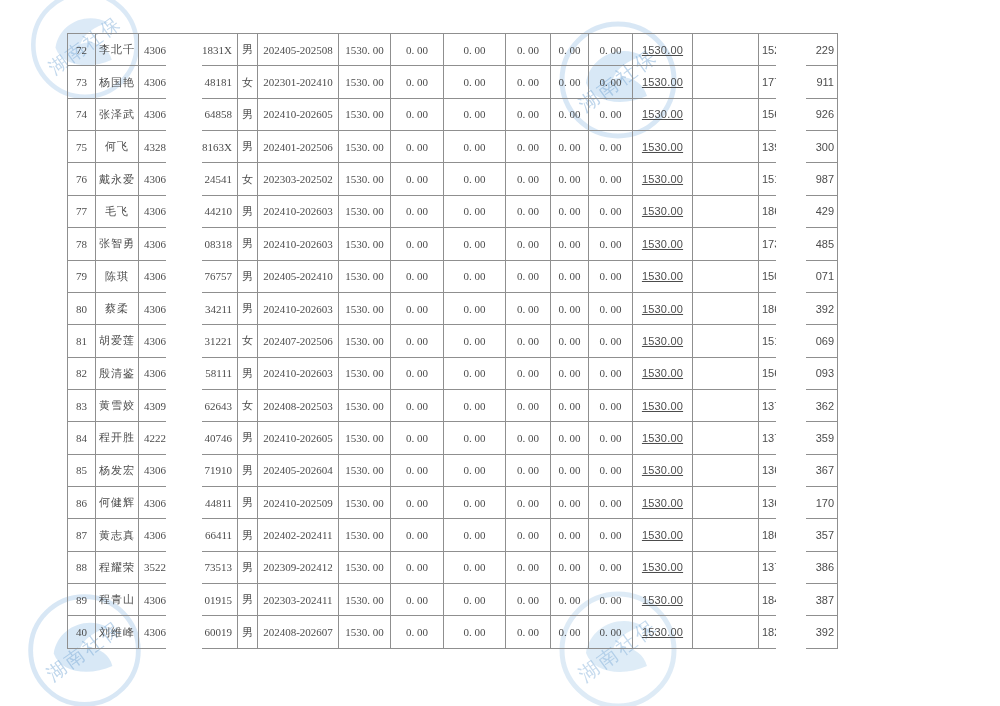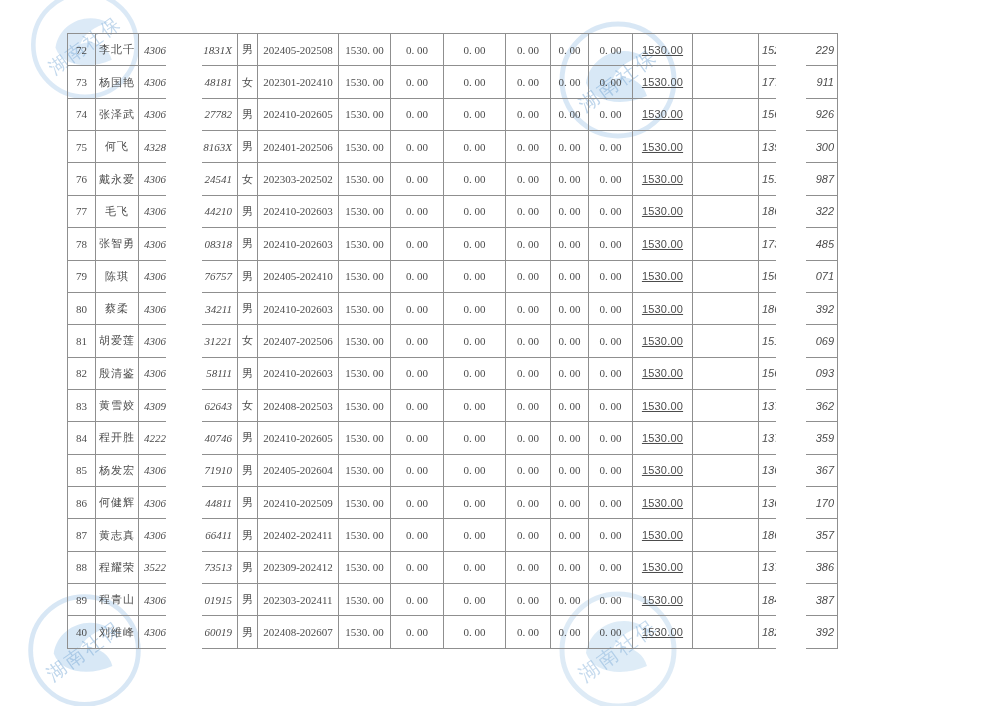--- a/index.html
+++ b/index.html
@@ -24,21 +24,21 @@
   }
   table.roster td{
     border:1px solid #8f8f8f;
     padding:0;margin:0;
     text-align:center;vertical-align:middle;
     font-size:11px;color:#4c4c4c;
     overflow:hidden;white-space:nowrap;
   }
   td.c-name{letter-spacing:1px;}
   td.c-id .split, td.c-phone .split{
-    display:flex;justify-content:space-between;align-items:center;font-style:italic;
+    display:flex;justify-content:space-between;align-items:center;
   }
   td.c-id .split{padding:0 5px;}
   td.c-phone .split{padding:0 3px;}
   td.c-phone{
     font-family:"Liberation Sans","DejaVu Sans",sans-serif;
     font-size:12.5px;color:#585858;
   }
   td.c-total{
     font-family:"Liberation Sans","DejaVu Sans",sans-serif;
     font-size:13px;color:#585858;letter-spacing:0.2px;text-decoration:underline;
@@ -149,21 +149,21 @@
             <span>911</span>
           </div>
         </td>
       </tr>
       <tr>
         <td class="c-no">74</td>
         <td class="c-name">张泽武</td>
         <td class="c-id">
           <div class="split">
             <span>4306</span>
-            <span>27782</span>
+            <span>64858</span>
           </div>
         </td>
         <td class="c-gender">男</td>
         <td class="c-period">202410-202605</td>
         <td class="c-pay">1530. 00</td>
         <td class="c-zero">0. 00</td>
         <td class="c-zero">0. 00</td>
         <td class="c-zero">0. 00</td>
         <td class="c-zero">0. 00</td>
         <td class="c-zero">0. 00</td>
@@ -243,21 +243,21 @@
         <td class="c-zero">0. 00</td>
         <td class="c-zero">0. 00</td>
         <td class="c-zero">0. 00</td>
         <td class="c-zero">0. 00</td>
         <td class="c-zero">0. 00</td>
         <td class="c-total">1530.00</td>
         <td class="c-blank"></td>
         <td class="c-phone">
           <div class="split">
             <span>186</span>
-            <span>322</span>
+            <span>429</span>
           </div>
         </td>
       </tr>
       <tr>
         <td class="c-no">78</td>
         <td class="c-name">张智勇</td>
         <td class="c-id">
           <div class="split">
             <span>4306</span>
             <span>08318</span>

